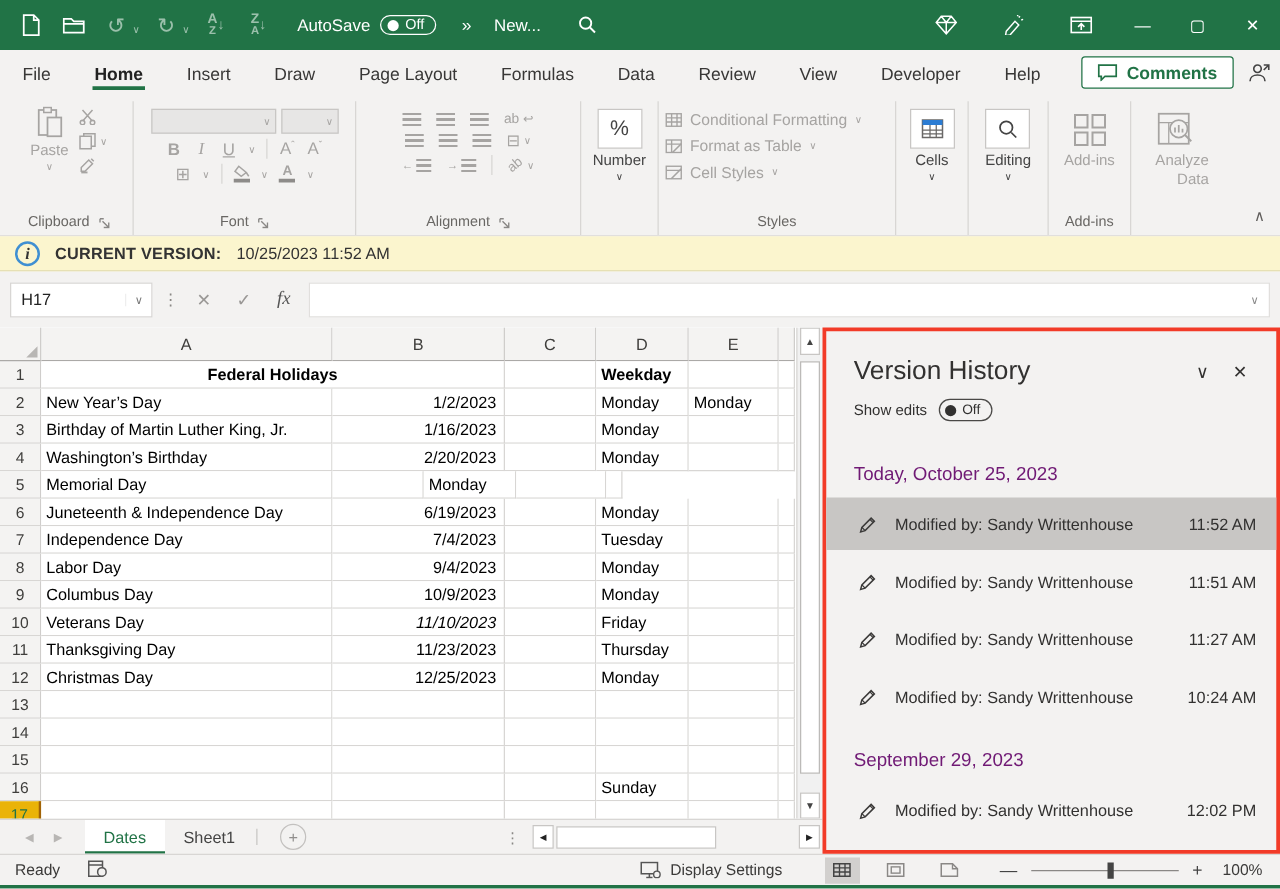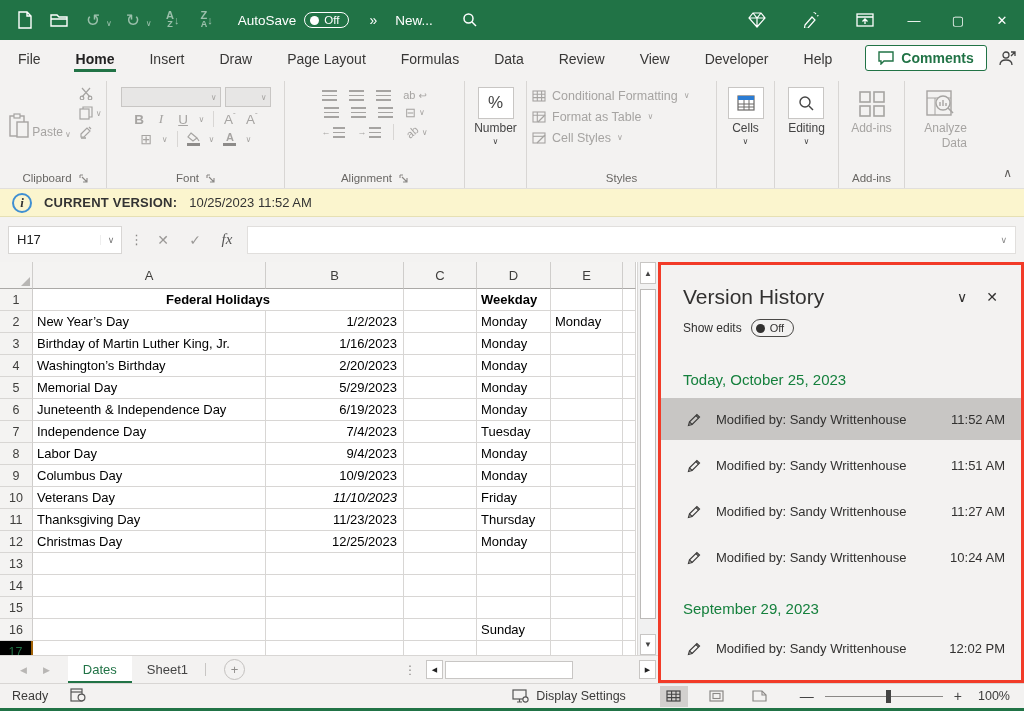--- a/index.html
+++ b/index.html
@@ -34,21 +34,21 @@
     border:1px solid #217346;border-radius:3px;padding:4px 12px;color:#217346;font-size:14px;font-weight:700}
   .share-ic{margin-right:14px}
 
   
   .ribbon{position:absolute;top:76px;left:0;right:0;height:113px;background:#f3f2f1;display:flex;
     padding:5px 0 0 4px;box-sizing:border-box;border-bottom:1px solid #e1dfdd}
   .rgroup{display:flex;flex-direction:column;align-items:center;border-right:1px solid #d8d6d4;
     padding:2px 5px 0;box-sizing:border-box;flex:none}
   .rlabel{margin-top:auto;font-size:11.5px;color:#696764;padding:3px 0 4px;display:flex;align-items:center;gap:7px}
   .rbody{display:flex;gap:8px}
-  .pastebtn{display:flex;flex-direction:row;align-items:flex-end;color:#a6a4a2;font-size:12px;gap:2px;padding-top:2px}
+  .pastebtn{display:flex;flex-direction:column;align-items:center;color:#a6a4a2;font-size:12px;gap:2px;padding-top:2px}
   .clipcol{display:flex;flex-direction:column;gap:6px;align-items:flex-start;padding-top:4px}
   .miniic{display:flex;align-items:center;gap:3px;color:#a6a4a2;font-size:12px}
   .chev9{font-size:8px;color:#a6a4a2}
   .fontrow{display:flex;align-items:center;gap:7px;margin-top:4px}
   .ddbox{height:20px;background:#e7e6e5;border:1px solid #c8c6c4;display:flex;align-items:center;
     justify-content:flex-end;padding-right:3px;box-sizing:border-box}
   .glyphbtn{font-size:13.5px;color:#a6a4a2;min-width:13px;text-align:center}
   .colorico{display:flex;flex-direction:column;align-items:center;line-height:10px}
   .colorico .bar{width:13px;height:3px;background:#8d8b89;margin-top:1px}
   .lines{width:15px;height:11px;background:repeating-linear-gradient(to bottom,#a6a4a2 0 1.8px,transparent 1.8px 4.6px)}
@@ -85,21 +85,21 @@
   .grid{position:absolute;left:0;top:262px;width:658px;height:393px;background:#fff;overflow:hidden}
   .chead{display:flex;height:27px}
   .ch{background:#f4f3f2;border-right:1px solid #cfcdcb;border-bottom:1px solid #abա9a7;
     border-bottom:1px solid #aba9a7;display:flex;align-items:center;justify-content:center;
     font-size:13px;color:#3f3e3c;box-sizing:border-box;flex:none}
   .corner{position:relative}
   .corner::after{content:"";position:absolute;right:2px;bottom:2px;border-left:9px solid transparent;border-bottom:9px solid #b8b6b4}
   .grow{display:flex;height:22px}
   .rowhdr{width:33px;background:#f4f3f2;border-right:1px solid #cfcdcb;border-bottom:1px solid #d8d6d4;
     color:#3f3e3c;font-size:12.5px;display:flex;align-items:center;justify-content:center;box-sizing:border-box;flex:none}
-  .rowhdr.sel{color:#217346;border-right:2px solid #a16207;background:#000000}
+  .rowhdr.sel{color:#217346;border-right:2px solid #a16207;background:#eab308}
   .cell{border-right:1px solid #d8d6d4;border-bottom:1px solid #d8d6d4;background:#fff;font-size:13px;
     color:#000;padding:0 4px;display:flex;align-items:center;white-space:nowrap;overflow:hidden;box-sizing:border-box;flex:none}
   .cell.num{justify-content:flex-end;padding-right:6px}
   .cell.bold{font-weight:700}
   .cell.center{justify-content:center}
   .vscroll{position:absolute;right:0;top:0;width:21px;height:100%;background:#f1f1f1;border-left:1px solid #d8d6d4;box-sizing:border-box}
   .sbtn{position:absolute;left:2px;right:2px;height:22px;background:#fff;border:1px solid #c8c6c4;
     display:flex;align-items:center;justify-content:center;font-size:8px;color:#444;box-sizing:border-box}
   .sthumb{position:absolute;left:2px;right:2px;top:27px;height:330px;background:#fff;border:1px solid #bcbab8;box-sizing:border-box}
 
@@ -107,21 +107,21 @@
   .panel{position:absolute;left:658px;top:262px;width:366px;height:421px;background:#f3f2f1;
     border:3px solid #f23b28;box-sizing:border-box;z-index:5}
   .p-head{display:flex;align-items:center;padding:20px 14px 4px 22px}
   .p-title{font-size:21px;color:#323130;flex:1}
   .p-ic{width:30px;text-align:center;color:#323130;font-size:14px}
   .p-toggle{display:flex;align-items:center;gap:9px;padding:6px 22px 2px;font-size:12px;color:#323130}
   .pill2{border:1px solid #4a4947;border-radius:9px;height:16px;padding:0 9px 0 4px;display:inline-flex;
     align-items:center;gap:5px;font-size:11px;color:#323130}
   .pill2 .dot{width:9px;height:9px;background:#323130;border-radius:50%}
   .p-list{margin-top:24px}
-  .vhead{font-size:15px;color:#15803d;padding:8px 22px 10px}
+  .vhead{font-size:15px;color:#701a75;padding:8px 22px 10px}
   .vhead.second{padding-top:18px}
   .vitem{height:42px;display:flex;align-items:center;gap:13px;padding:0 16px 0 25px;margin-bottom:4px;
     font-size:13px;color:#323130}
   .vitem.sel{background:#c8c6c4}
   .vitem .vtime{margin-left:auto}
   .vitem svg{flex:none}
 
   
   .tabbar{position:absolute;left:0;top:655px;width:658px;height:28px;background:#f3f2f1;
     border-top:1px solid #d8d6d4;display:flex;align-items:stretch;box-sizing:border-box}
@@ -537,21 +537,20 @@
           <div class="cell" style="width: 233px;">Washington’s Birthday</div>
           <div class="cell num" style="width: 138px;">2/20/2023</div>
           <div class="cell" style="width: 73px;"></div>
           <div class="cell" style="width: 74px;">Monday</div>
           <div class="cell" style="width: 72px;"></div>
           <div class="cell" style="width: 13px;"></div>
         </div>
         <div class="grow">
           <div class="rowhdr" style="width: 33px;">5</div>
           <div class="cell" style="width: 233px;">Memorial Day</div>
-          <div class="cell num" style="width: 138px;">5/29/2023</div>
           <div class="cell" style="width: 73px;"></div>
           <div class="cell" style="width: 74px;">Monday</div>
           <div class="cell" style="width: 72px;"></div>
           <div class="cell" style="width: 13px;"></div>
         </div>
         <div class="grow">
           <div class="rowhdr" style="width: 33px;">6</div>
           <div class="cell" style="width: 233px;">Juneteenth &amp; Independence Day</div>
           <div class="cell num" style="width: 138px;">6/19/2023</div>
           <div class="cell" style="width: 73px;"></div>

